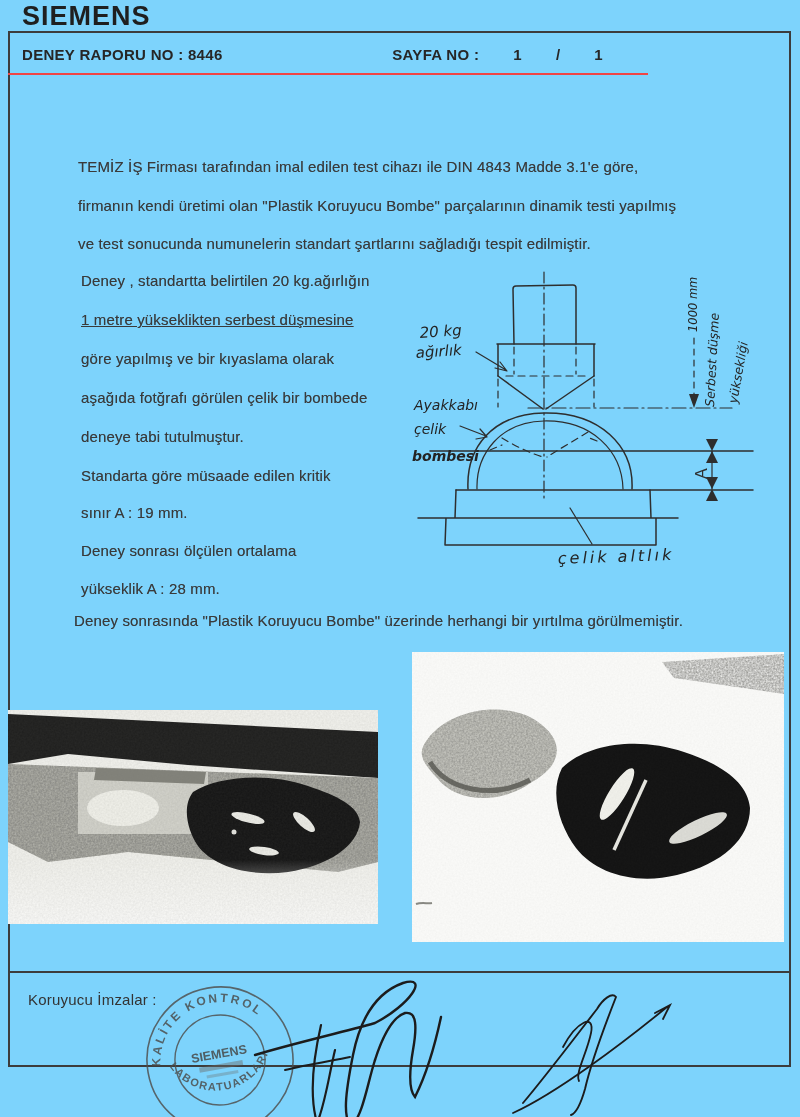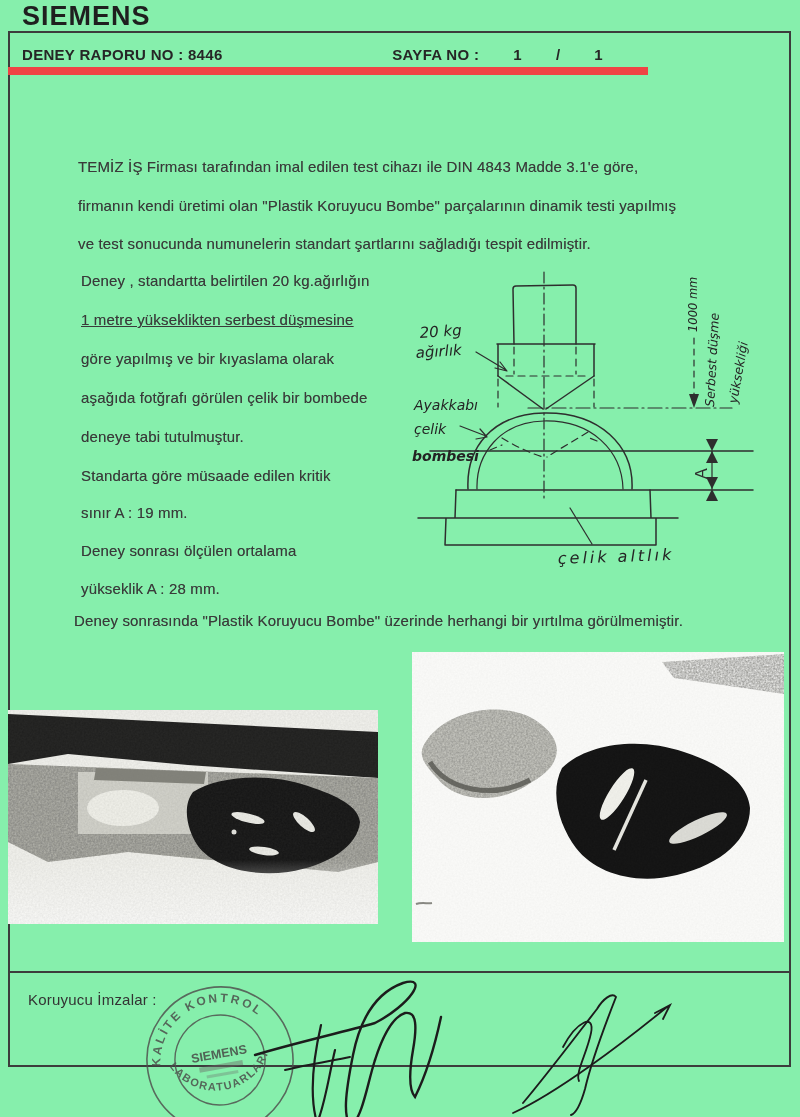--- a/index.html
+++ b/index.html
@@ -1,21 +1,21 @@
 <!DOCTYPE html>
 <html><head>
 <meta charset="utf-8">
 <style>
   * { margin:0; padding:0; box-sizing:border-box; }
   html,body { width:800px; }
   body { font-family:"Liberation Sans", sans-serif; background:#fbfbf8; }
-  .page { position:relative; width:800px; height:1117px; background:#86efac; overflow:hidden; color:#2e2e2e; }
+  .page { position:relative; width:800px; height:1117px; background:#7dd3fc; overflow:hidden; color:#2e2e2e; }
   .brand { position:absolute; left:22px; top:1px; font-size:27px; font-weight:bold; letter-spacing:1px; color:#1f1f1f; transform:scaleY(1.02); }
   .frame { position:absolute; left:8px; top:31px; width:783px; height:1036px; border:2px solid #3c3c3c; }
-  .header-row { position:absolute; left:8px; top:31px; width:640px; height:44px; border-bottom:8px solid #ef4444;padding-left:48px; }
+  .header-row { position:absolute; left:8px; top:31px; width:640px; height:44px; border-bottom:2px solid #ef4444;padding-left:48px; }
   .report-no { position:absolute; left:14px; top:15px; font-size:15px; font-weight:bold; color:#262626; letter-spacing:.3px; }
   .page-no { position:absolute; right:45px; top:15px; font-size:15px; font-weight:bold; color:#262626; display:flex; gap:34px; letter-spacing:.3px; }
   .bodyline { position:absolute; font-size:15px; color:#3a3a3a; white-space:nowrap; letter-spacing:.15px; text-shadow:0 0 .4px rgba(40,40,40,.5);margin-top:22px; }
   .hand { font-family:"DejaVu Sans", sans-serif; font-style:italic; fill:#242424; }
   .sketch path, .sketch line, .sketch polyline { stroke:#2e2e2e; stroke-width:1.5; fill:none; stroke-linecap:round; stroke-linejoin:round; }
   .sketch .thin { stroke-width:1.2; }
   .sketch .fillb { fill:#2e2e2e; stroke:none; }
   .photo { position:absolute; }
   .footer-line { position:absolute; left:8px; top:971px; width:783px; border-top:2px solid #3c3c3c; }
   .sig-label { position:absolute; left:28px; top:991px; font-size:15px; color:#333; letter-spacing:.2px; }

